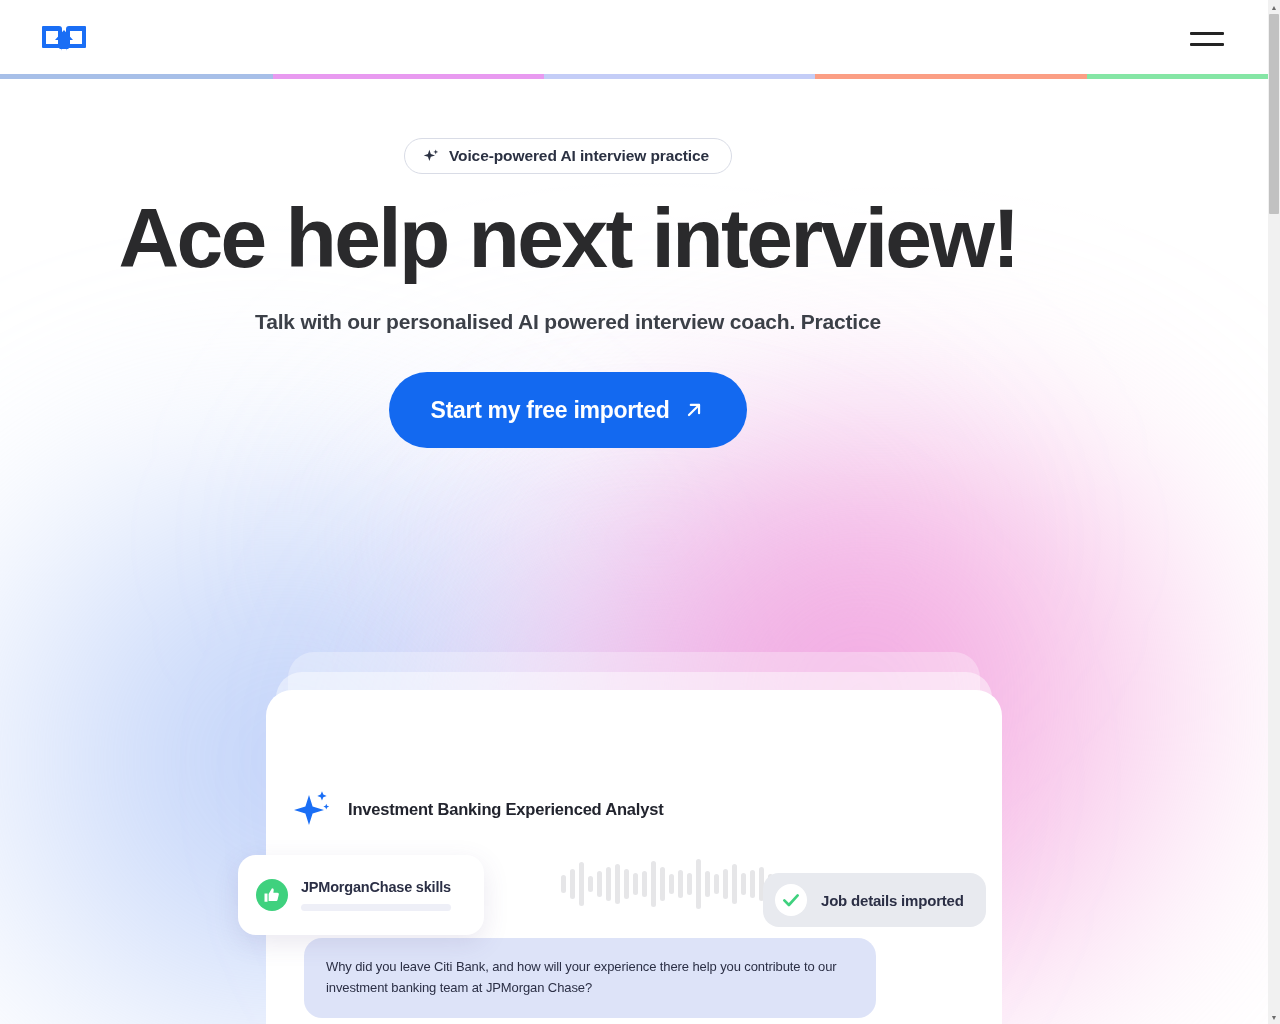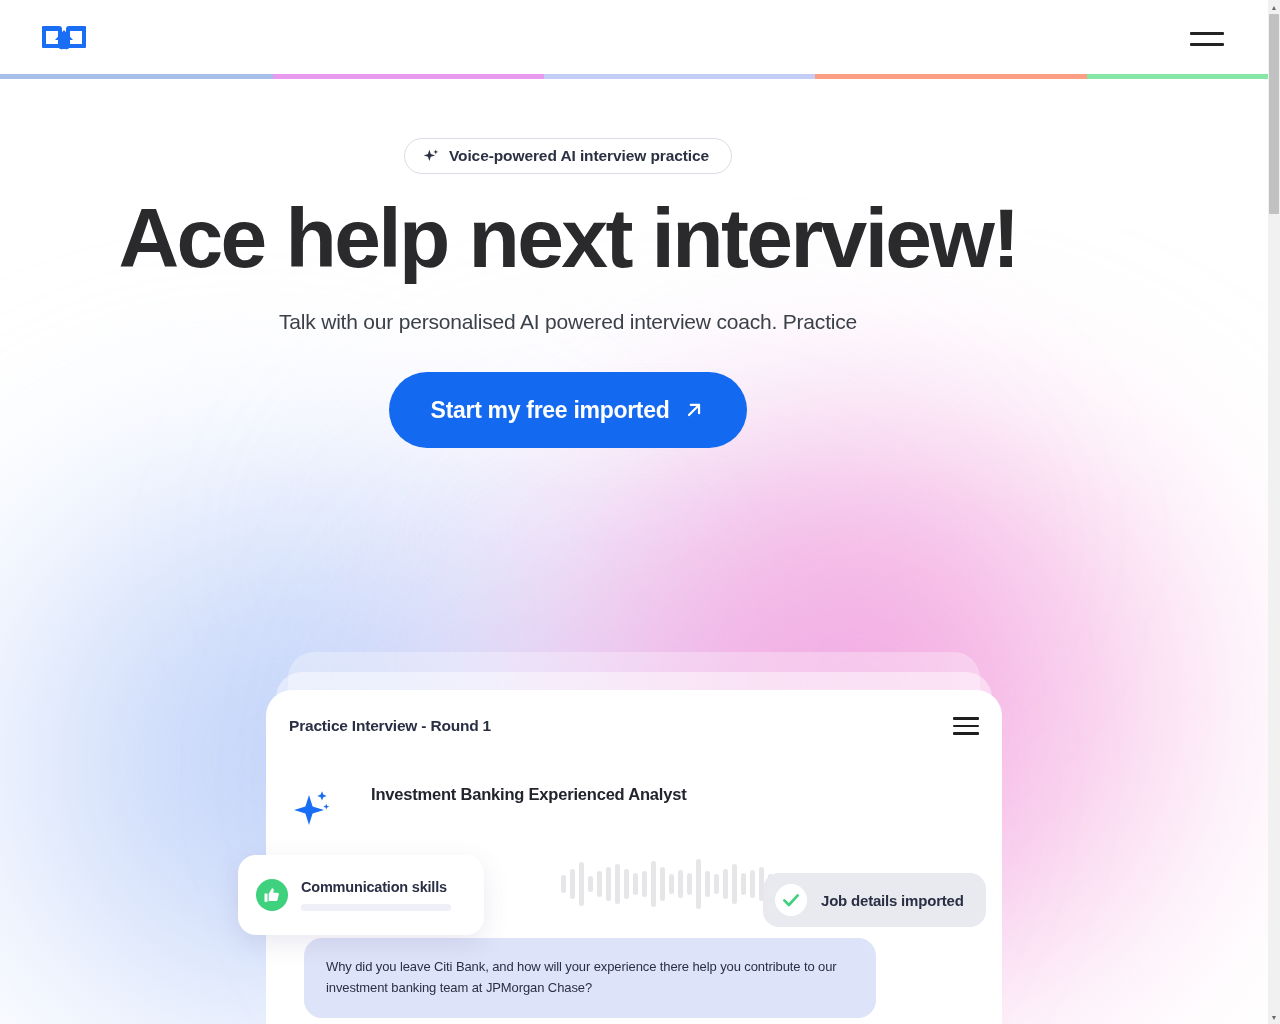--- a/index.html
+++ b/index.html
@@ -124,21 +124,21 @@
     font-weight:700;
     letter-spacing:-2.6px;
     color:#2a2a2c;
   }
   .hero-sub {
     margin-top:24px;
     font-size:21px;
     line-height:36px;
     color:#3c4048;
     letter-spacing:-0.2px;
-    font-weight:400;
+    font-weight:700;
   }
   .cta {
     display:inline-flex;
     align-items:center;
     gap:14px;
     margin-top:32px;
     height:76px;
     padding:0 42px;
     border:none;
     border-radius:38px;
@@ -202,21 +202,22 @@
     background:#1e1e1e; border-radius:1px;
   }
   .mock-menu .mbar:nth-child(1){ top:1px; }
   .mock-menu .mbar:nth-child(2){ top:8.5px; }
   .mock-menu .mbar:nth-child(3){ top:16px; }
 
   .job-row {
     position:absolute;
     left:25px; top:95px;
     display:flex;
-    gap:36px;
+    align-items:center;
+    gap:13px;
   }
   .job-texts { display:flex; flex-direction:column; gap:8px; }
   .job-title { font-size:16.5px; font-weight:700; color:#22242e; letter-spacing:-0.2px; }
   .job-company { font-size:15.5px; font-weight:400; color:#2d3039; letter-spacing:-0.1px; }
 
   
   .waveform {
     position:absolute;
     left:295px; top:168px;
     display:flex;
@@ -328,28 +329,20 @@
     <div class="blob blob-blue"></div>
     <div class="blob blob-violet"></div>
     <div class="blob blob-pink"></div>
     <div class="bg-veil"></div>
   </div>
 
   <div class="mock-back2"></div>
   <div class="mock-back1"></div>
 
   <div class="mock-card">
-    <div class="mock-head">
-      <span class="mock-title">Practice Interview - Round 1</span>
-      <span class="mock-menu">
-        <span class="mbar"></span>
-          <span class="mbar"></span>
-          <span class="mbar"></span>
-      </span>
-    </div>
 
     <div class="job-row">
       <span>
         <svg width="44" height="44" viewBox="0 0 44 44">
           <path d="M15 8 L18.6 19.4 L30 23 L18.6 26.6 L15 38 L11.4 26.6 L0 23 L11.4 19.4 Z" fill="#1a6ef5" transform="translate(3,2)"></path>
           <path d="M32 5 L33.7 9.3 L38 11 L33.7 12.7 L32 17 L30.3 12.7 L26 11 L30.3 9.3 Z" fill="#1a6ef5" transform="translate(-1,0) scale(0.78) translate(9,3)"></path>
           <path d="M38 18 L39.1 20.9 L42 22 L39.1 23.1 L38 26 L36.9 23.1 L34 22 L36.9 20.9 Z" fill="#1a6ef5" transform="scale(0.72) translate(11,8)"></path>
         </svg>
       </span>
       <span class="job-texts">
@@ -388,21 +381,21 @@
   </div>
 
   <div class="float-skill">
     <span class="skill-icon">
       <svg width="18" height="18" viewBox="0 0 24 24" fill="#ffffff">
         <path d="M2 10h4v11H2z"></path>
         <path d="M7.5 10.5 12 3c1.6 0 2.5 1.1 2.3 2.6L13.8 9h5.4c1.3 0 2.2 1.1 1.9 2.3l-1.7 7c-.2 1-1.1 1.7-2.1 1.7H7.5z"></path>
       </svg>
     </span>
     <span class="skill-body">
-      <span class="skill-label">Communication skills</span>
+      <span class="skill-label">JPMorganChase skills</span>
       <span class="skill-track">
         <span class="skill-fill" id="skill-fill" style="width: 75%;"></span>
       </span>
     </span>
   </div>
 
   <div class="float-import">
     <span class="import-icon">
       <svg width="20" height="20" viewBox="0 0 24 24" fill="none" stroke="#3fd17e" stroke-width="3.2" stroke-linecap="round" stroke-linejoin="round">
         <path d="M4 12.5 L9.5 18 L20 6.5"></path>

